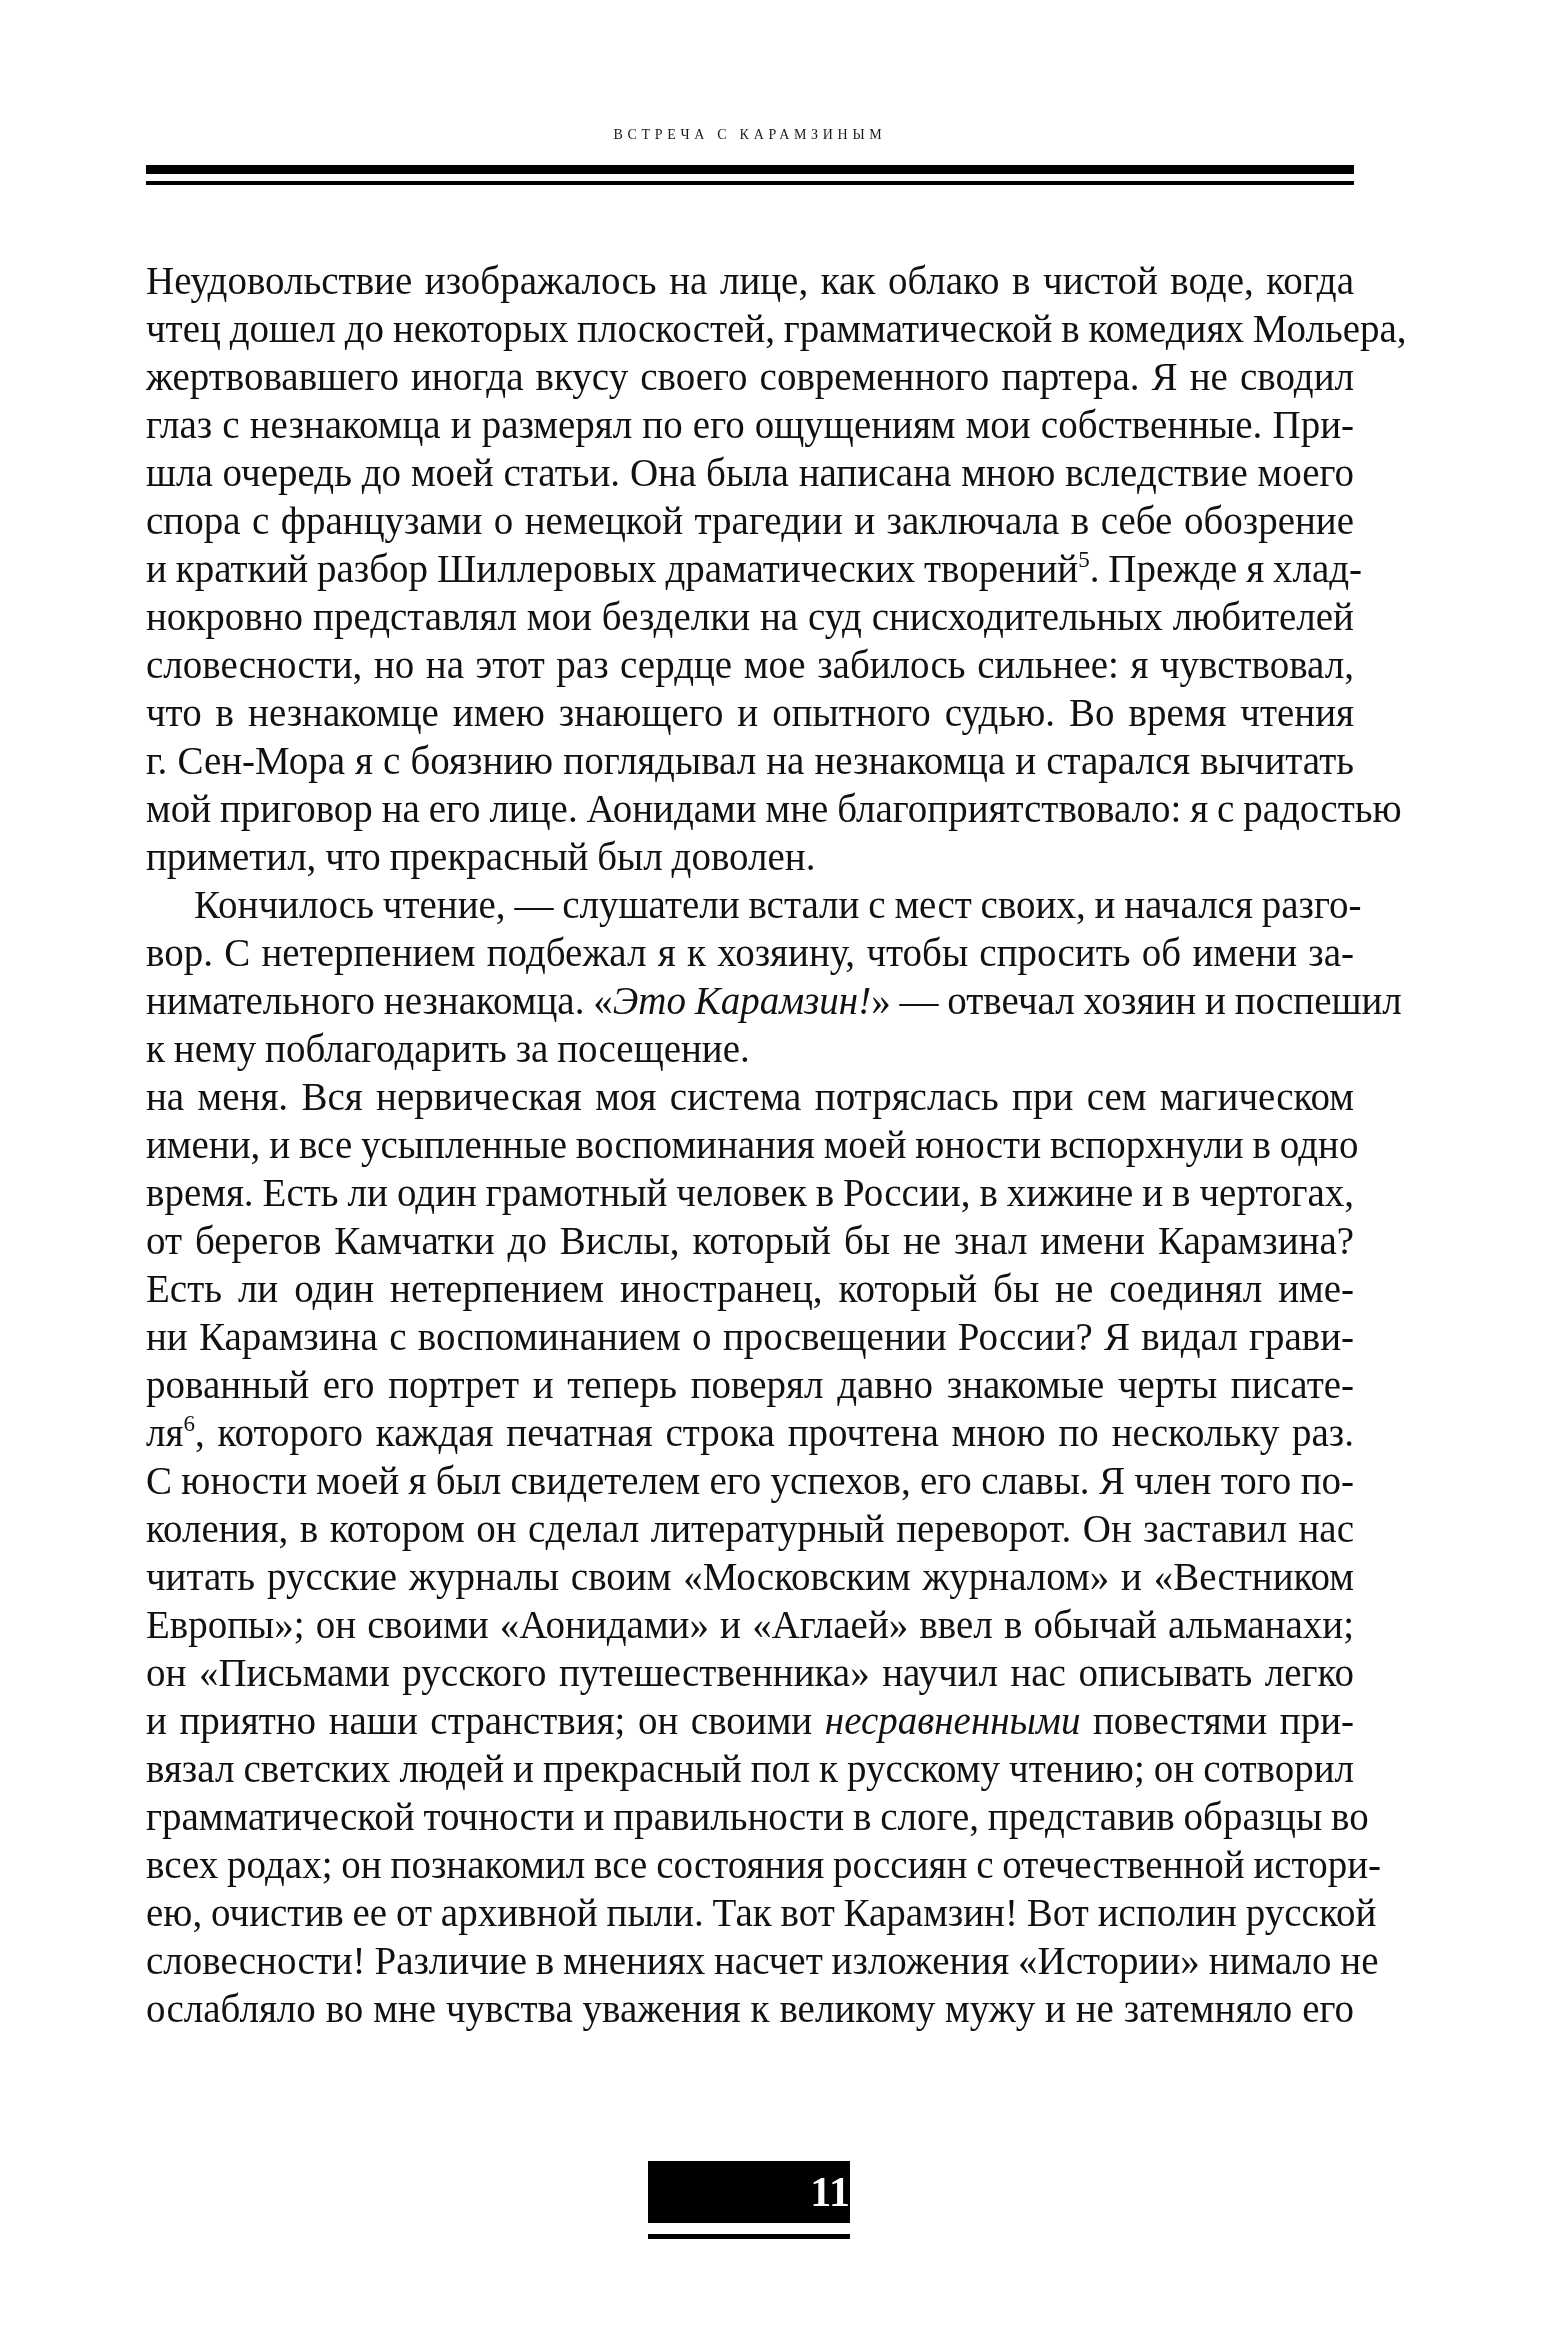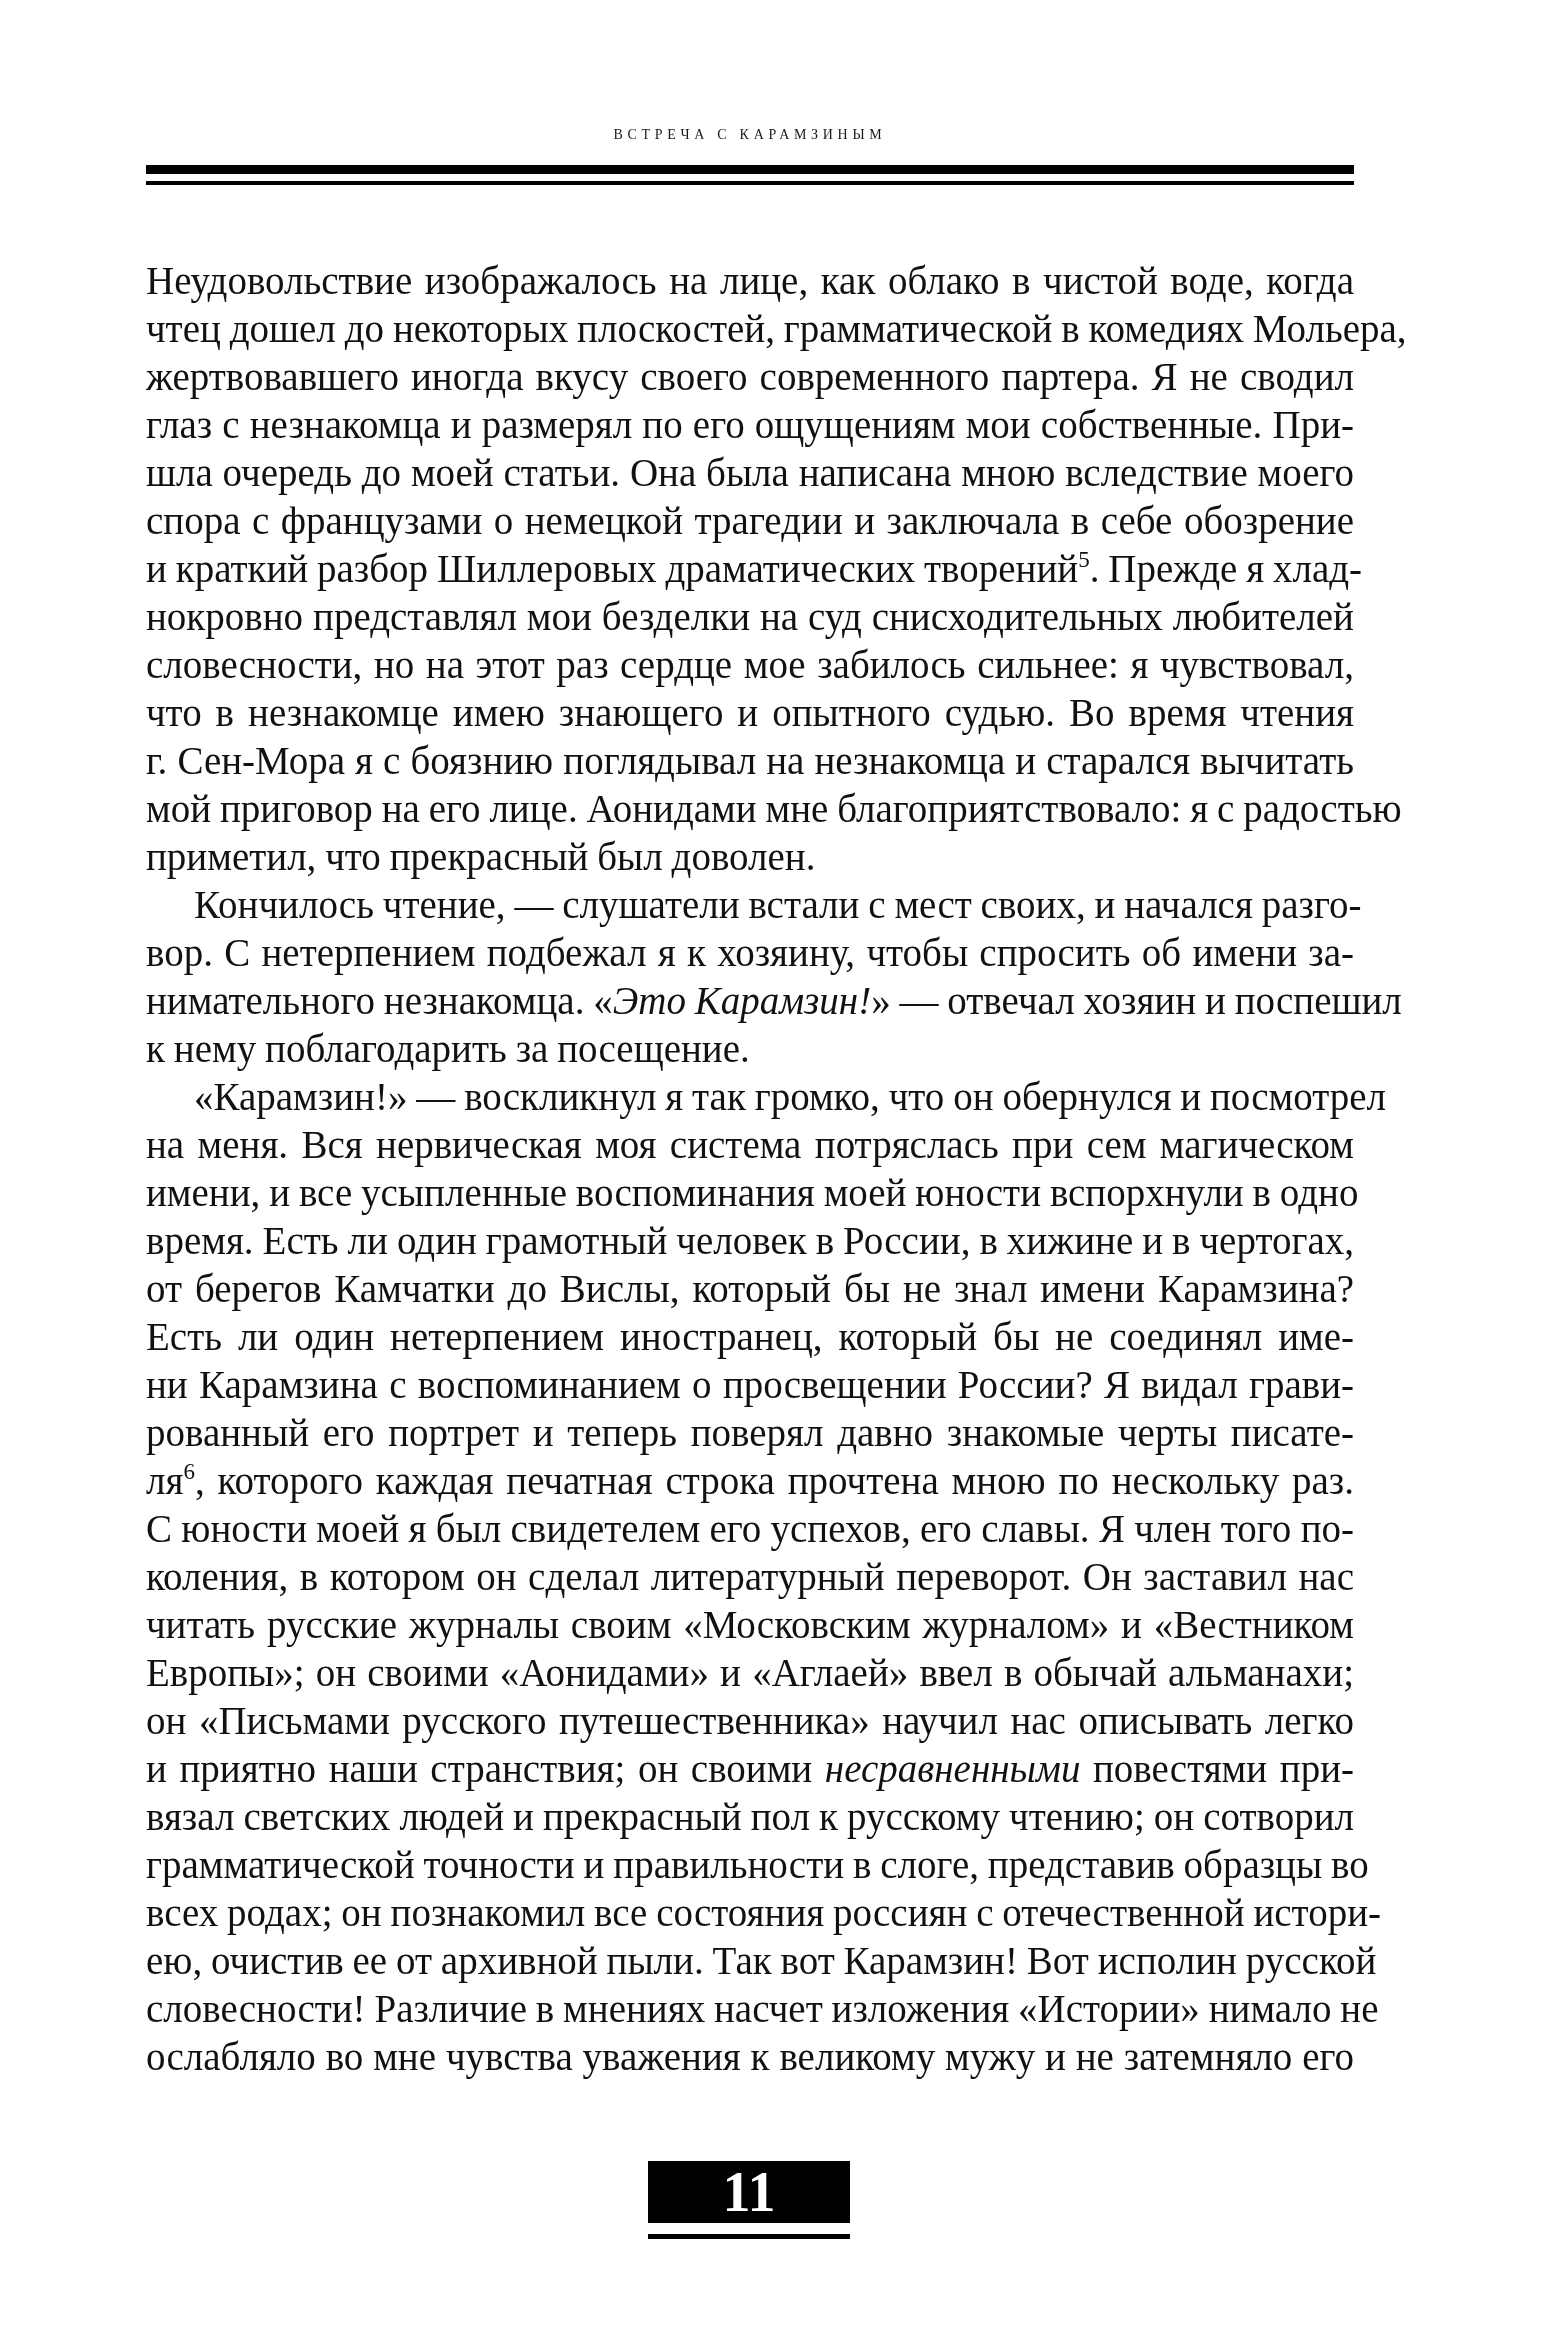--- a/index.html
+++ b/index.html
@@ -75,23 +75,23 @@
     vertical-align: 15px;
   }
   .folio-box {
     position: absolute;
     left: 648px;
     width: 202px;
     top: 2161px;
     height: 62px;
     background: #000;
     color: #fff;
-    text-align: center;
+    text-align: right;
     font-weight: bold;
-    font-size: 56px;
+    font-size: 42px;
     line-height: 62px;
   }
   .folio-rule {
     position: absolute;
     left: 648px;
     width: 202px;
     top: 2234px;
     height: 4.7px;
     background: #000;
   }
@@ -119,21 +119,20 @@
       <span class="line">мой приговор на его лице. Аонидами мне благоприятствовало: я с радостью</span>
       <span class="line last">приметил, что прекрасный был доволен.</span>
     </div>
     <div>
       <span class="line indent">Кончилось чтение, — слушатели встали с мест своих, и начался разго-</span>
       <span class="line">вор. С нетерпением подбежал я к хозяину, чтобы спросить об имени за-</span>
       <span class="line">нимательного незнакомца. «<span class="it">Это Карамзин!</span>» — отвечал хозяин и поспешил</span>
       <span class="line last">к нему поблагодарить за посещение.</span>
     </div>
     <div>
-      <span class="line indent">«Карамзин!» — воскликнул я так громко, что он обернулся и посмотрел</span>
       <span class="line">на меня. Вся нервическая моя система потряслась при сем магическом</span>
       <span class="line">имени, и все усыпленные воспоминания моей юности вспорхнули в одно</span>
       <span class="line">время. Есть ли один грамотный человек в России, в хижине и в чертогах,</span>
       <span class="line">от берегов Камчатки до Вислы, который бы не знал имени Карамзина?</span>
       <span class="line">Есть ли один нетерпением иностранец, который бы не соединял име-</span>
       <span class="line">ни Карамзина с воспоминанием о просвещении России? Я видал грави-</span>
       <span class="line">рованный его портрет и теперь поверял давно знакомые черты писате-</span>
       <span class="line">ля<sup>6</sup>, которого каждая печатная строка прочтена мною по нескольку раз.</span>
       <span class="line">С юности моей я был свидетелем его успехов, его славы. Я член того по-</span>
       <span class="line">коления, в котором он сделал литературный переворот. Он заставил нас</span>

